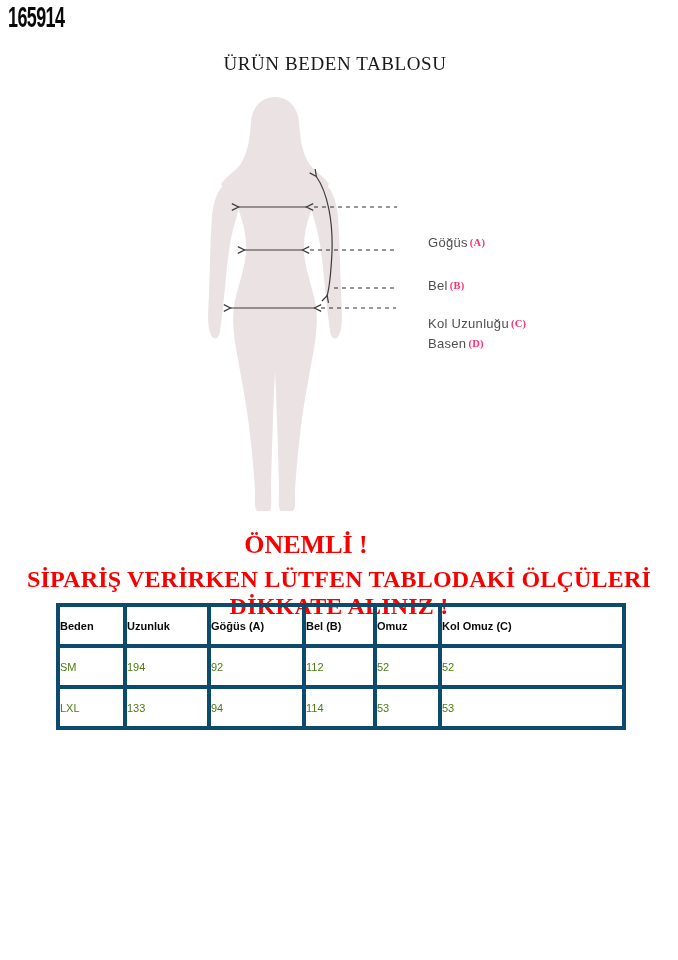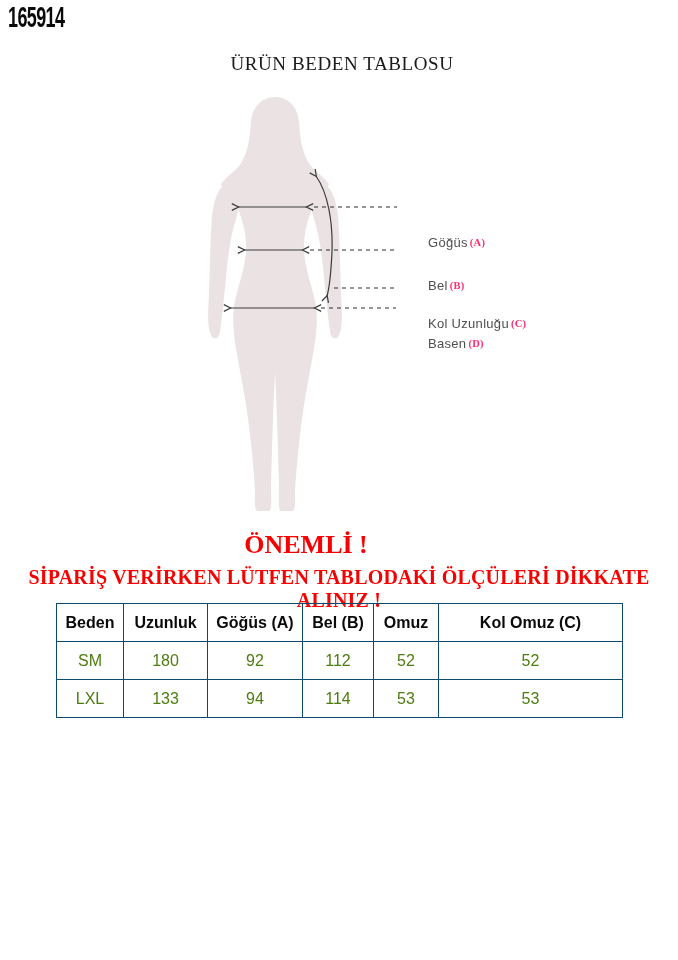--- a/index.html
+++ b/index.html
@@ -7,47 +7,47 @@
     width:678px;height:960px;background:#ffffff;position:relative;overflow:hidden;
     font-family:"Liberation Sans", sans-serif;color:#000;
   }
   .abs{position:absolute;}
   #product-code{
     left:8px;top:1px;font-size:29px;font-weight:700;letter-spacing:-1px;
     transform:scaleX(0.62);transform-origin:left top;
     font-family:"Liberation Sans", sans-serif;color:#0a0a0a;white-space:nowrap;
   }
   #page-title{
-    left:15px;top:53px;width:654px;text-align:center;
+    left:8px;top:53px;width:654px;text-align:center;
     font-family:"Liberation Serif", serif;font-size:19px;letter-spacing:0.6px;color:#1a1a1a;
   }
   #diagram-svg{left:0;top:0;}
   .meas-label{
     position:absolute;left:428px;height:16px;line-height:16px;white-space:nowrap;
     font-size:13px;color:#4f4f51;letter-spacing:0.3px;margin-top:36px;
   }
   .meas-letter{
     font-family:"Liberation Serif", serif;font-weight:700;font-size:10.5px;
     color:#ff2d6e;margin-left:2px;vertical-align:1px;
   }
   #warning-heading{
     left:0;top:530px;width:612px;text-align:center;
     font-family:"Liberation Serif", serif;font-weight:700;font-size:26px;color:#f80000;
   }
   #warning-subheading{
     left:0;top:566px;width:678px;text-align:center;
-    font-family:"Liberation Serif", serif;font-weight:700;font-size:20px;color:#f80000;
+    font-family:"Liberation Serif", serif;font-weight:700;font-size:24px;color:#f80000;
     letter-spacing:0.2px;
   }
   #size-table{
     position:absolute;left:56px;top:603px;border-collapse:collapse;table-layout:fixed;
   }
   #size-table th,#size-table td{
-    border:1px solid #0c4a6e;text-align:center;vertical-align:middle;height:37px;
-    font-size:16px;padding:0;
+    border:4px solid #0c4a6e;text-align:left;vertical-align:middle;height:37px;
+    font-size:11px;padding:0;
   }
   #size-table th{font-weight:700;color:#0a0a0a;}
   #size-table td{font-weight:400;color:#4d7c0f;}
 </style>
 </head>
 <body>
 
 <div id="product-code" class="abs">165914</div>
 
 <div id="page-title" class="abs">ÜRÜN BEDEN TABLOSU</div>
@@ -120,21 +120,21 @@
       <th>Uzunluk</th>
       <th>Göğüs (A)</th>
       <th>Bel (B)</th>
       <th>Omuz</th>
       <th>Kol Omuz (C)</th>
     </tr>
   </thead>
   <tbody>
     <tr>
       <td>SM</td>
-      <td>180</td>
+      <td>194</td>
       <td>92</td>
       <td>112</td>
       <td>52</td>
       <td>52</td>
     </tr>
     <tr>
       <td>LXL</td>
       <td>133</td>
       <td>94</td>
       <td>114</td>

